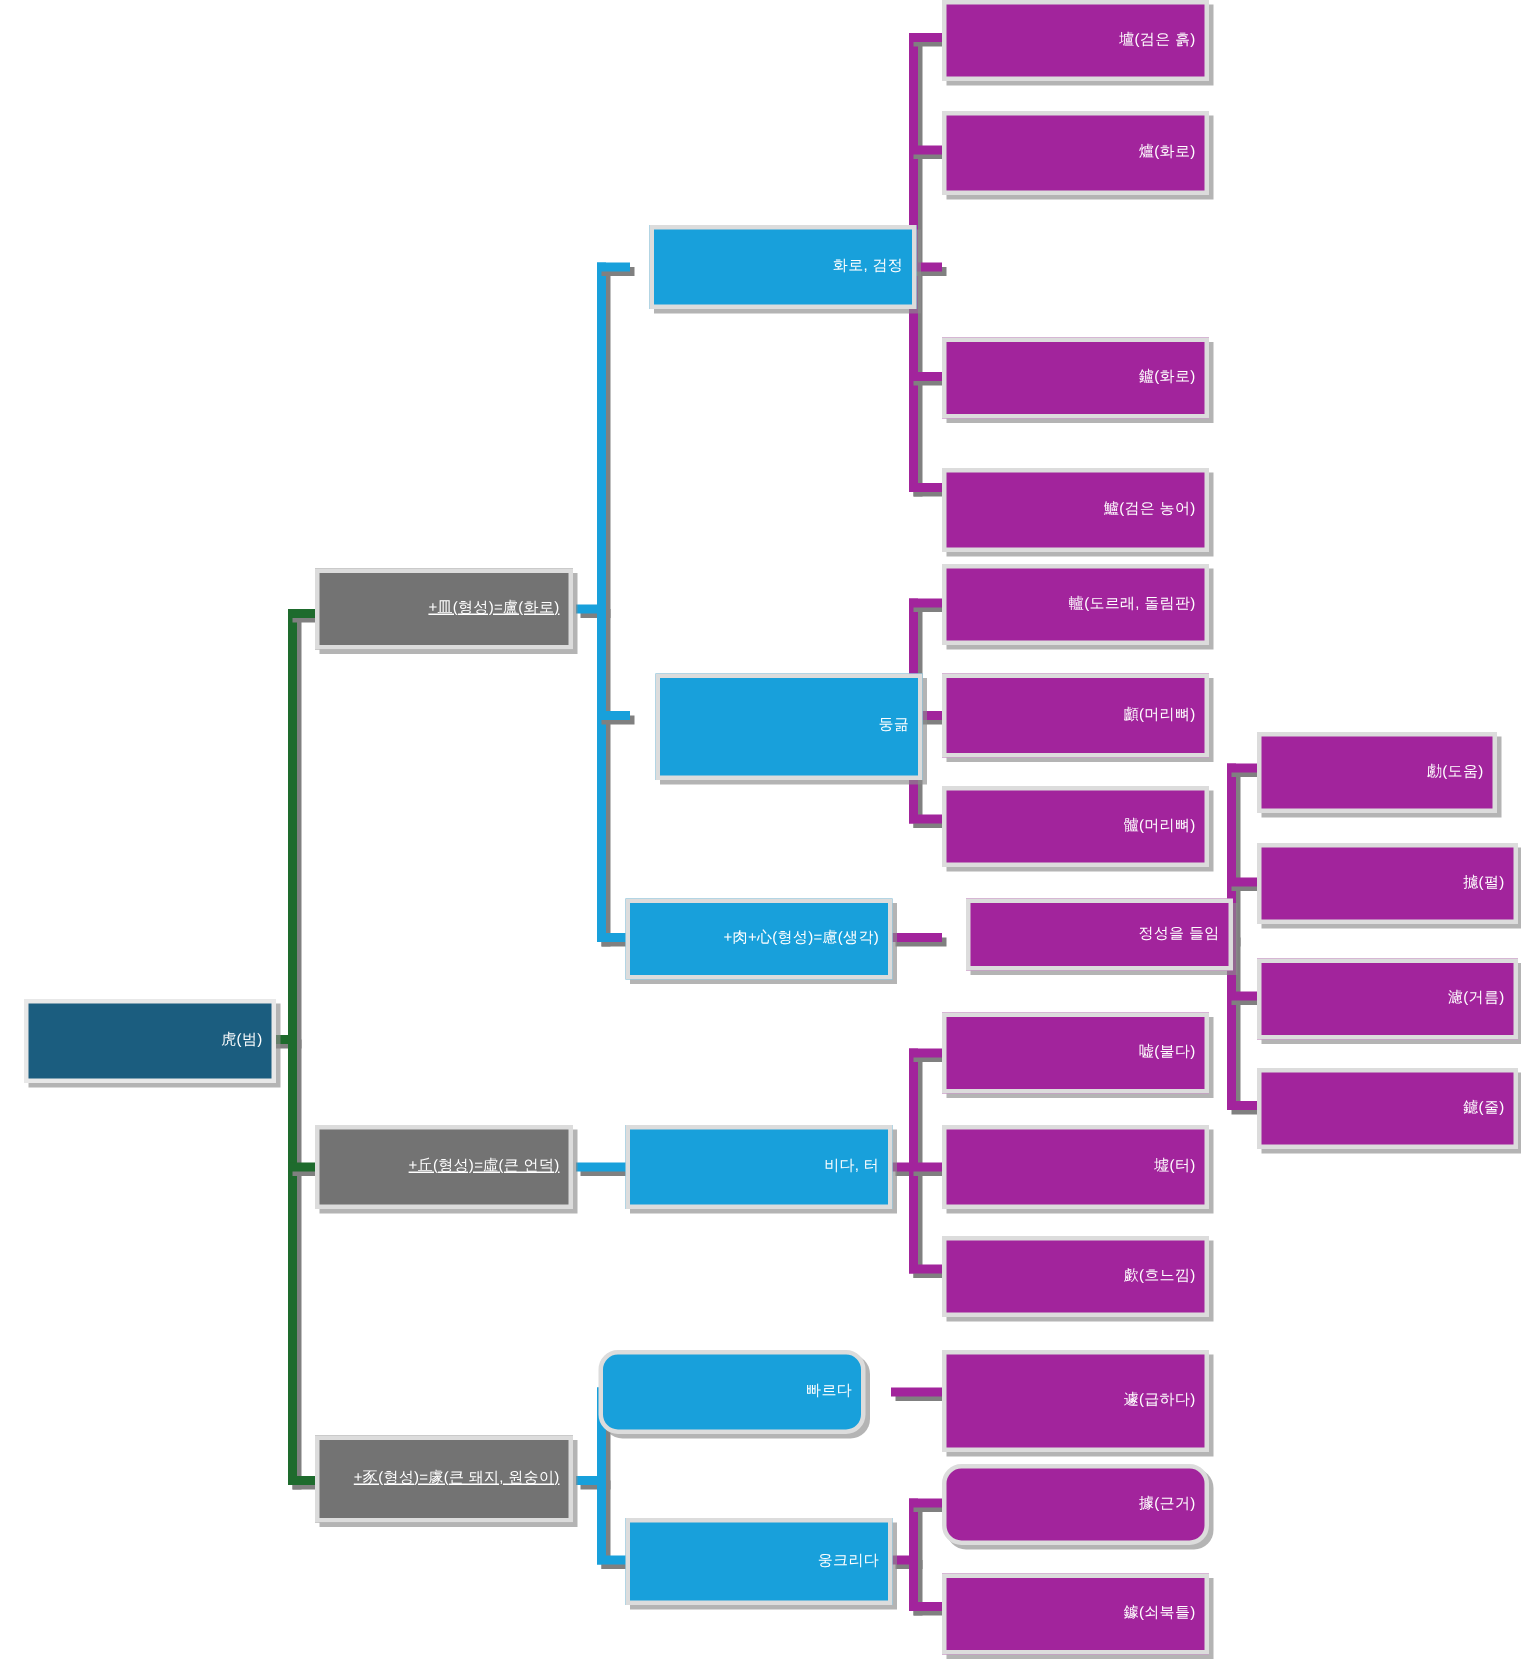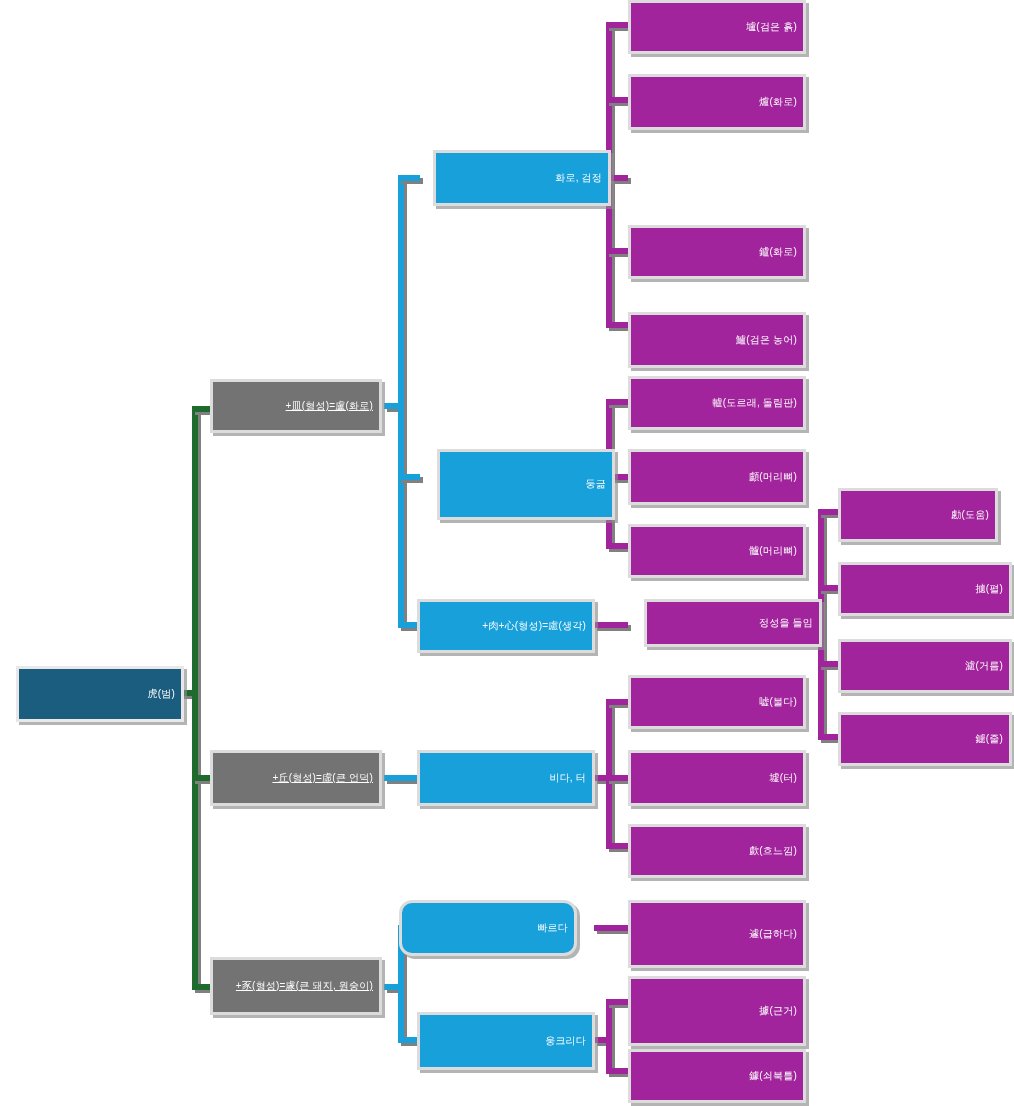--- a/index.html
+++ b/index.html
@@ -336,20 +336,20 @@
   <div class="node purple" style="left:628px; top:750px; width:178px; height:56px;">
     <span class="lbl">墟(터)</span>
   </div>
   <div class="node purple" style="left:628px; top:824px; width:178px; height:54px;">
     <span class="lbl">歔(흐느낌)</span>
   </div>
 
   <div class="node purple" style="left:628px; top:900px; width:178px; height:68px;">
     <span class="lbl">遽(급하다)</span>
   </div>
-  <div class="node purple" style="left:628px; top:976px; width:178px; height:70px;">
+  <div class="node purple" style="left:628px; top:976px; width:178px; height:54px;border-radius:13px;">
     <span class="lbl">據(근거)</span>
   </div>
   <div class="node purple" style="left:628px; top:1049px; width:178px; height:54px;">
     <span class="lbl">鐻(쇠북틀)</span>
   </div>
 
 </div>
 
 </body></html>

